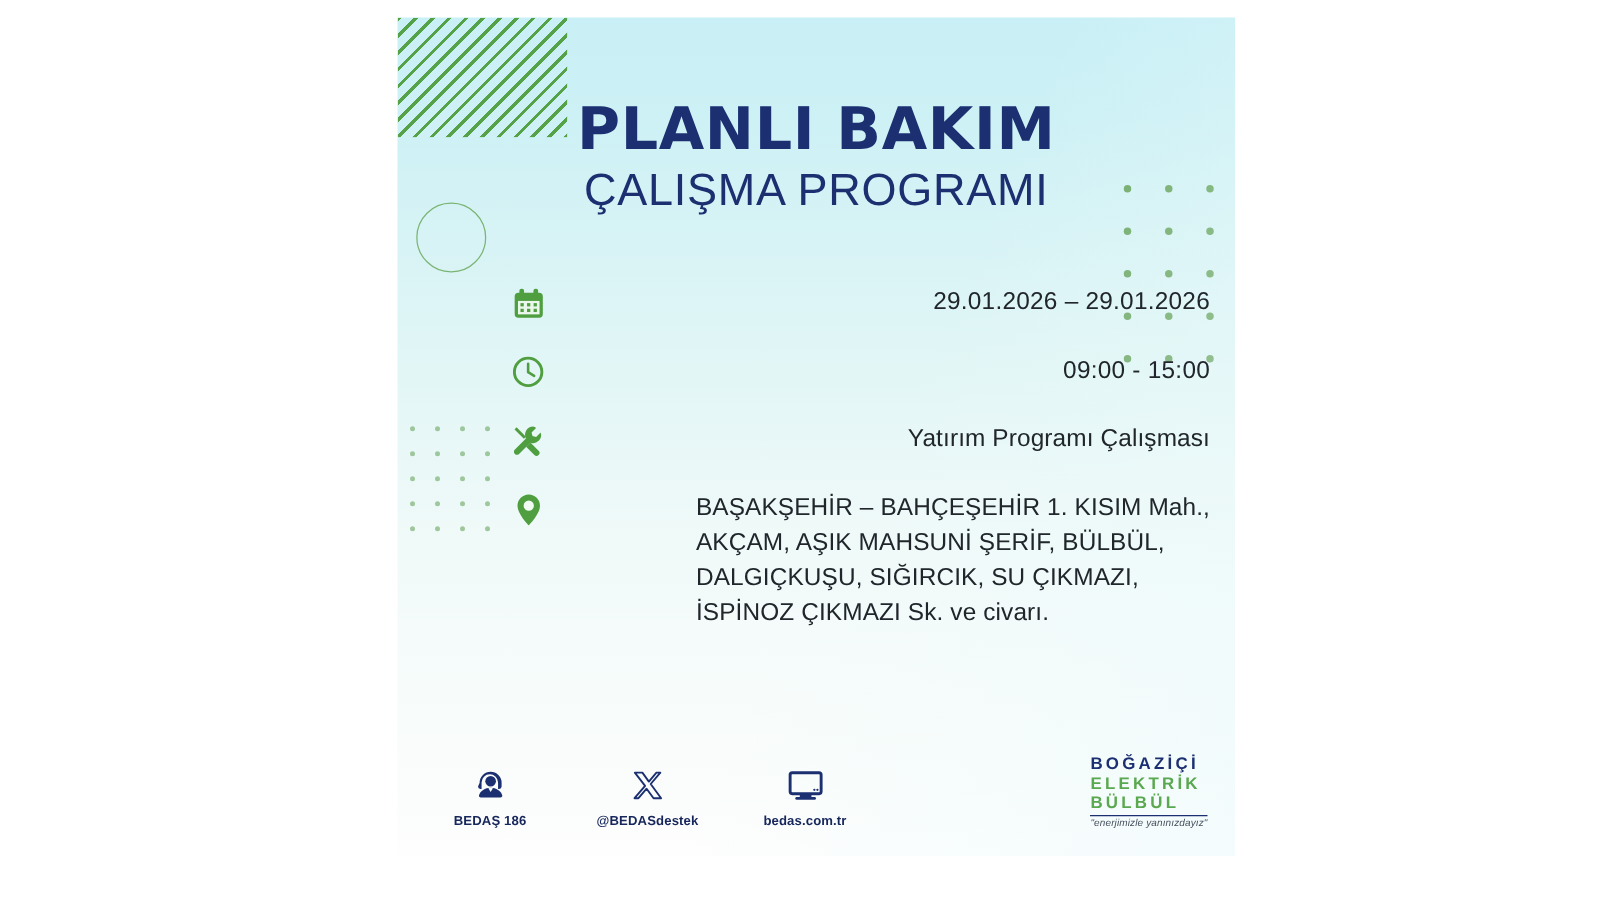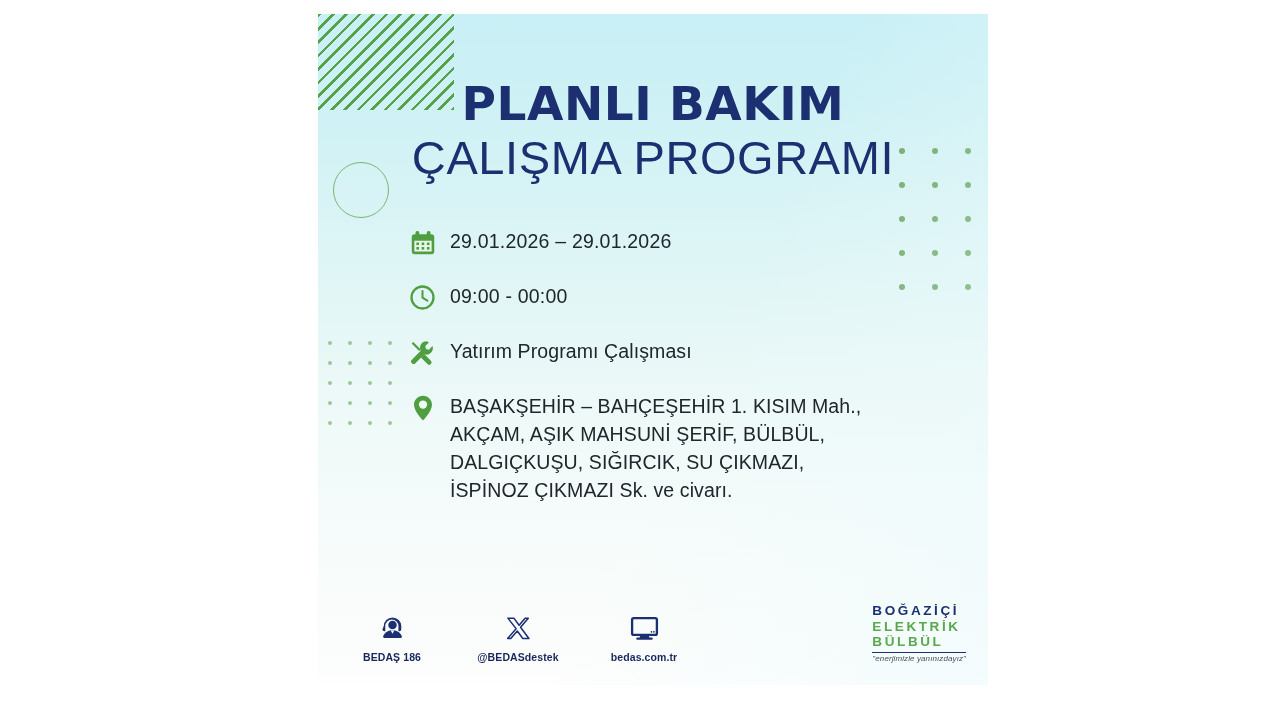--- a/index.html
+++ b/index.html
@@ -131,40 +131,41 @@
     margin: 0;
     font-size: 47px;
     line-height: 1.04;
     font-weight: 700;
     letter-spacing: 0.5px;
     color: #1b2f71;
     font-family: "DejaVu Sans", "Liberation Sans", sans-serif;
   }
   .title-sub {
     margin: 4px 0 16px 0;
-    font-size: 47px;
+    font-size: 36px;
     line-height: 1.05;
     font-weight: 400;
     letter-spacing: 0.6px;
     color: #1b2f71;
     font-family: "Liberation Sans", sans-serif;
   }
 
   
   .info {
     position: absolute;
     left: 90px;
     top: 213px;
     width: 560px;
     z-index: 3;
   }
   .info-row {
     display: flex;
     align-items: flex-start;
     margin-bottom: 20px;
+    justify-content: space-between;
   }
   .info-row:last-child { margin-bottom: 0; }
   .info-icon {
     flex: 0 0 42px;
     width: 42px;
     height: 34px;
     display: flex;
     align-items: flex-start;
     justify-content: flex-start;
     padding-top: 1px;
@@ -321,21 +322,21 @@
         <div class="info-text">29.01.2026 – 29.01.2026</div>
       </div>
 
       <div class="info-row row-time">
         <div class="info-icon">
           <svg width="29" height="29" viewBox="0 0 24 24" aria-hidden="true">
             <circle cx="12" cy="12" r="9.1" fill="none" stroke="#4f9e3f" stroke-width="1.9"></circle>
             <path d="M12 6.6 V12.2 L16 14.6" fill="none" stroke="#4f9e3f" stroke-width="1.7" stroke-linecap="round" stroke-linejoin="round"></path>
           </svg>
         </div>
-        <div class="info-text">09:00 - 00:00</div>
+        <div class="info-text">09:00 - 15:00</div>
       </div>
 
       <div class="info-row row-tools">
         <div class="info-icon">
           <svg width="30" height="30" viewBox="0 0 24 24" aria-hidden="true">
             <path d="M14.8 2.6a5.2 5.2 0 0 0-4.6 7.6L3.3 17.1a2 2 0 1 0 2.8 2.8l6.9-6.9a5.2 5.2 0 0 0 6.6-6.6l-2.9 2.9-2.3-.6-.6-2.3 2.9-2.9a5.2 5.2 0 0 0-1.9-.9z" fill="#4f9e3f"></path>
             <path d="M4.2 3.1 2.9 4.4l6.0 6.0 1.3-1.3z" fill="#4f9e3f"></path>
             <path d="M13.0 12.8l5.3 5.3a1.9 1.9 0 0 1-2.7 2.7l-5.3-5.3z" fill="#4f9e3f"></path>
           </svg>
         </div>

